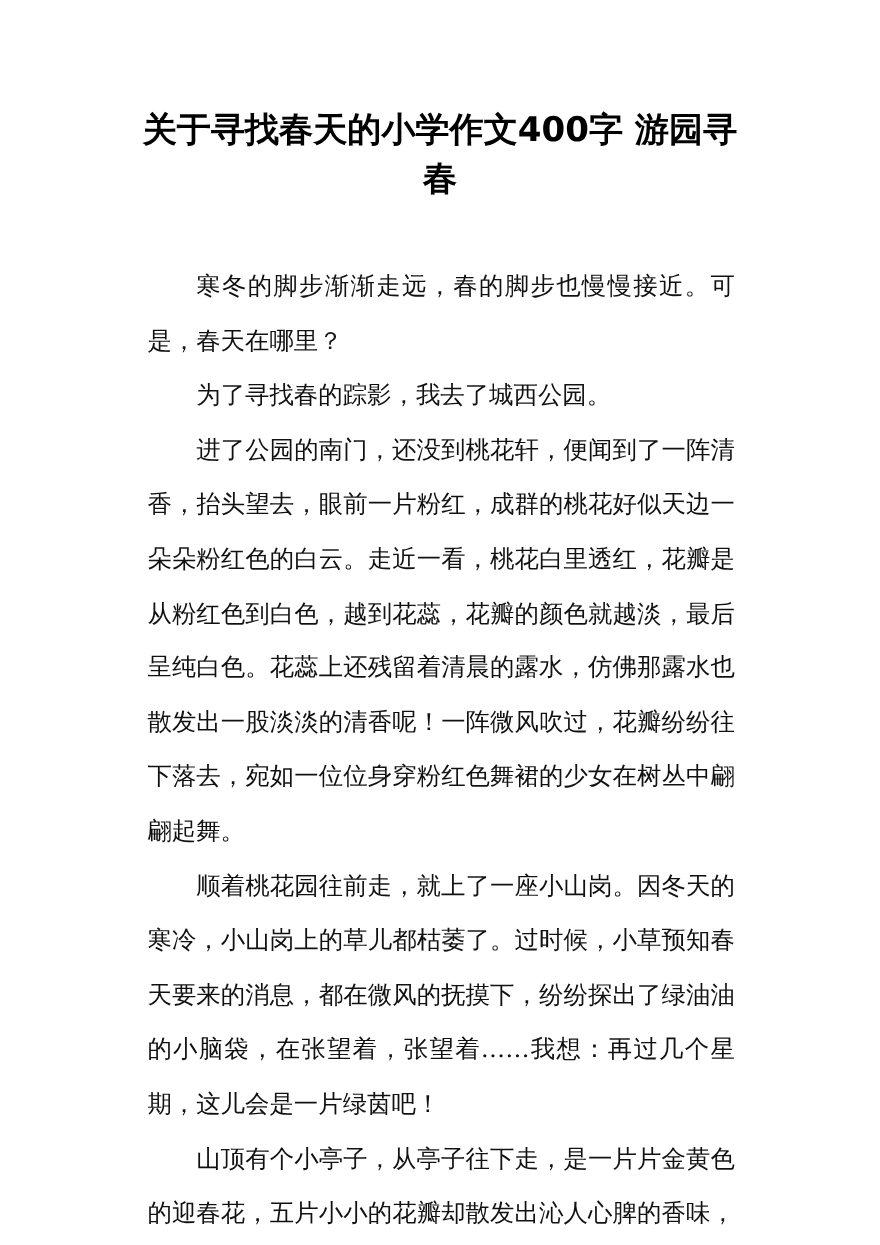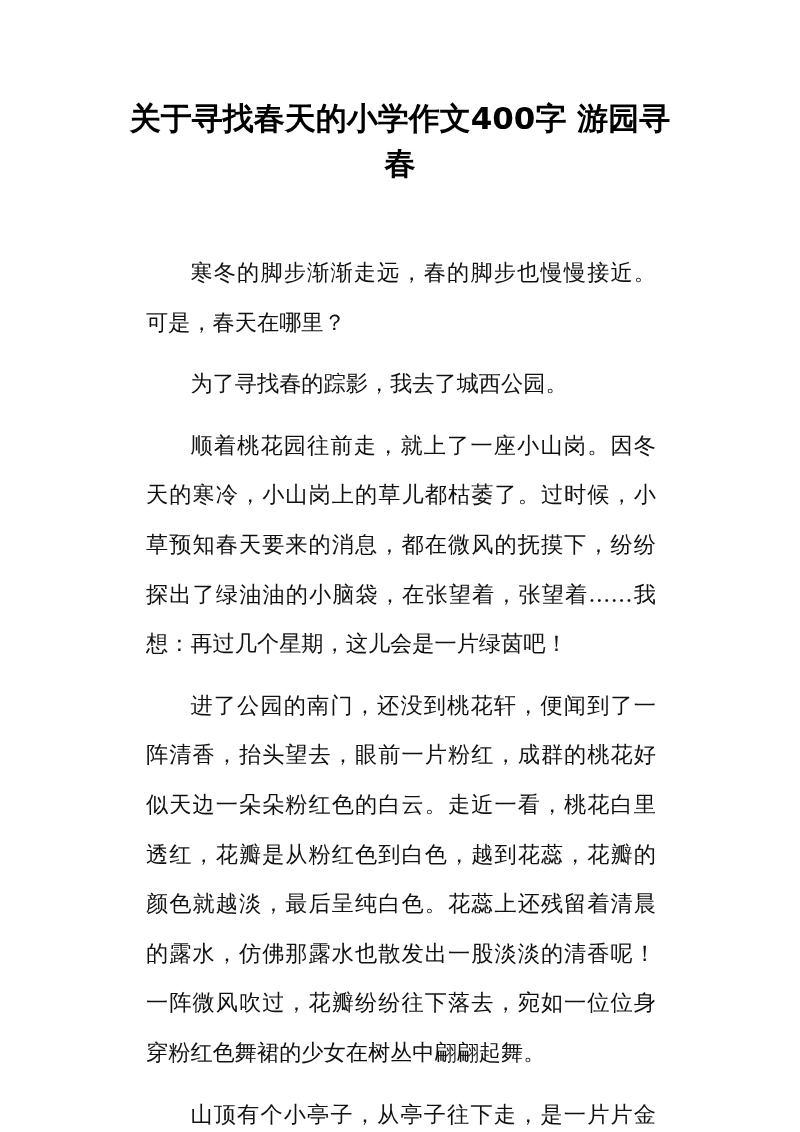--- a/index.html
+++ b/index.html
@@ -39,31 +39,31 @@
       position: absolute;
       left: 134px;
       top: 236px;
       width: 534px;
       font-family: "DejaVu Serif", "Liberation Serif", serif;
       font-size: 22.2px;
       line-height: 49.6px;
       color: #111111;
     }
     .body-text p {
-      margin: 12px;
+      margin: 0;
       text-indent: 2em;
       text-align: justify;
       word-break: break-all;
     }
   </style>
 </head>
 <body>
 
 <div class="page">
   <div class="title">关于寻找春天的小学作文400字 游园寻春</div>
   <div class="body-text">
     <p>寒冬的脚步渐渐走远，春的脚步也慢慢接近。可是，春天在哪里？</p>
     <p>为了寻找春的踪影，我去了城西公园。</p>
+    <p>进了公园的南门，还没到桃花轩，便闻到了一阵清香，抬头望去，眼前一片粉红，成群的桃花好似天边一朵朵粉红色的白云。走近一看，桃花白里透红，花瓣是从粉红色到白色，越到花蕊，花瓣的颜色就越淡，最后呈纯白色。花蕊上还残留着清晨的露水，仿佛那露水也散发出一股淡淡的清香呢！一阵微风吹过，花瓣纷纷往下落去，宛如一位位身穿粉红色舞裙的少女在树丛中翩翩起舞。</p>
     <p>顺着桃花园往前走，就上了一座小山岗。因冬天的寒冷，小山岗上的草儿都枯萎了。过时候，小草预知春天要来的消息，都在微风的抚摸下，纷纷探出了绿油油的小脑袋，在张望着，张望着……我想：再过几个星期，这儿会是一片绿茵吧！</p>
-    <p>进了公园的南门，还没到桃花轩，便闻到了一阵清香，抬头望去，眼前一片粉红，成群的桃花好似天边一朵朵粉红色的白云。走近一看，桃花白里透红，花瓣是从粉红色到白色，越到花蕊，花瓣的颜色就越淡，最后呈纯白色。花蕊上还残留着清晨的露水，仿佛那露水也散发出一股淡淡的清香呢！一阵微风吹过，花瓣纷纷往下落去，宛如一位位身穿粉红色舞裙的少女在树丛中翩翩起舞。</p>
     <p>山顶有个小亭子，从亭子往下走，是一片片金黄色的迎春花，五片小小的花瓣却散发出沁人心脾的香味，在阳光的照耀下，金光闪闪，美丽极了。</p>
   </div>
 </div>
 
 </body></html>

